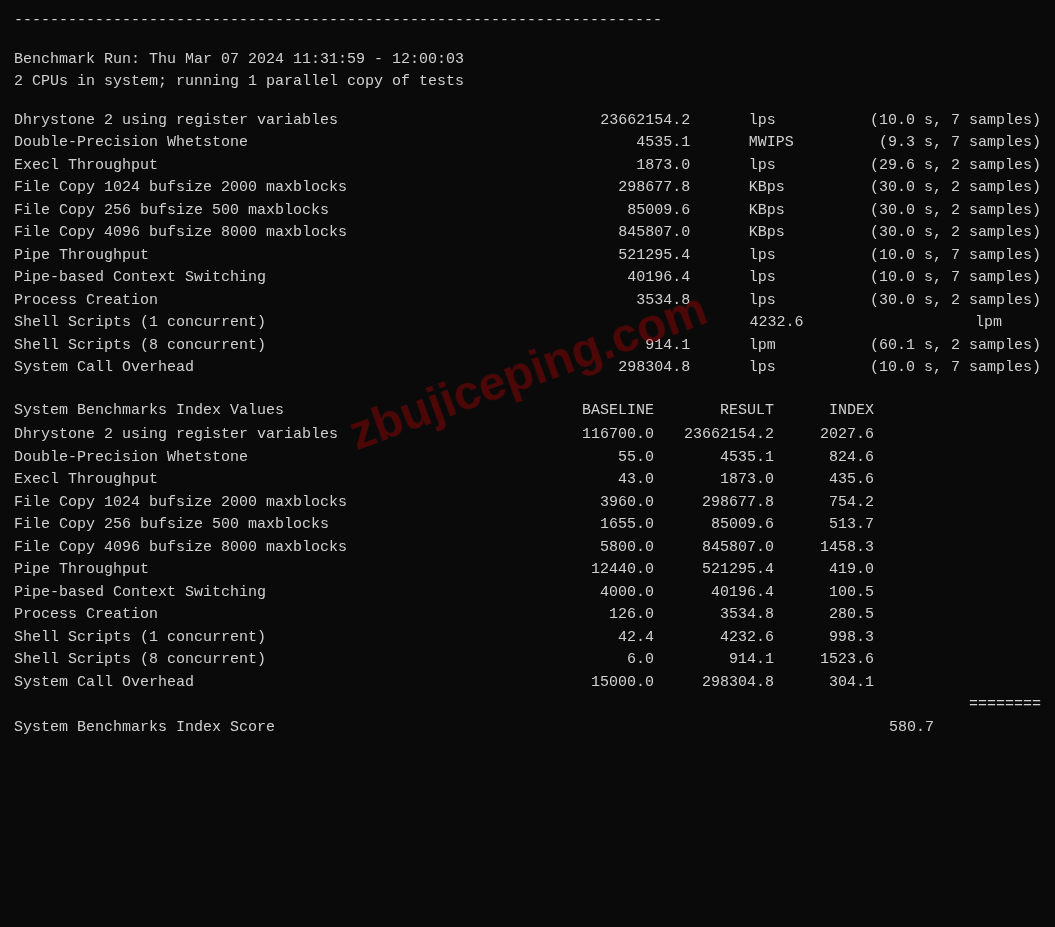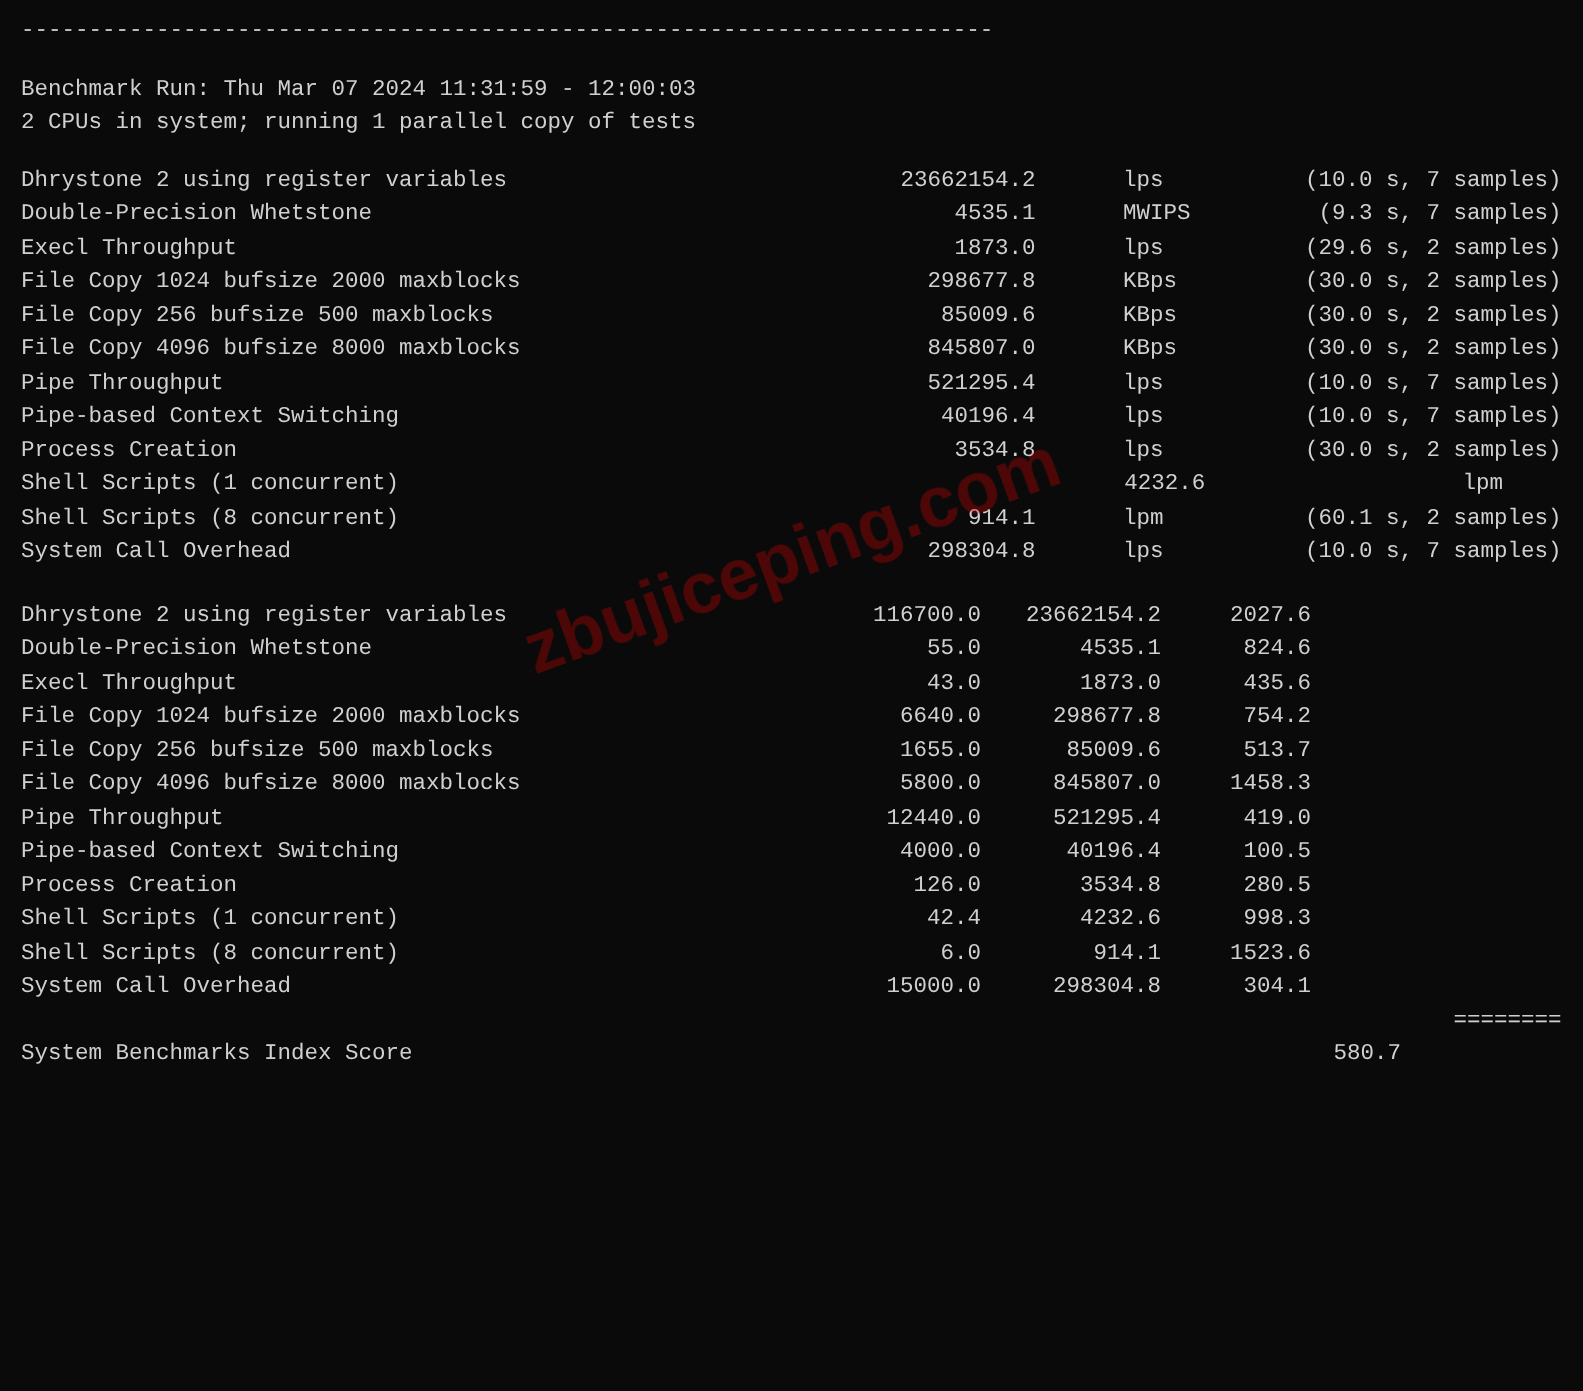--- a/index.html
+++ b/index.html
@@ -206,41 +206,47 @@
     </div>
     <div class="result-row">
       <span class="result-name">System Call Overhead</span>
       <span class="result-value">298304.8</span>
       <span class="result-unit">lps</span>
       <span class="result-meta">(10.0 s, 7 samples)</span>
     </div>
   </div>
 
 <div class="index-section">
+<div class="index-header">
+    <span class="col-name">System Benchmarks Index Values</span>
+    <span class="col-baseline">BASELINE</span>
+    <span class="col-result">RESULT</span>
+    <span class="col-index">INDEX</span>
+  </div>
     <div class="index-row">
       <span class="col-name">Dhrystone 2 using register variables</span>
       <span class="col-baseline">116700.0</span>
       <span class="col-result">23662154.2</span>
       <span class="col-index">2027.6</span>
     </div>
     <div class="index-row">
       <span class="col-name">Double-Precision Whetstone</span>
       <span class="col-baseline">55.0</span>
       <span class="col-result">4535.1</span>
       <span class="col-index">824.6</span>
     </div>
     <div class="index-row">
       <span class="col-name">Execl Throughput</span>
       <span class="col-baseline">43.0</span>
       <span class="col-result">1873.0</span>
       <span class="col-index">435.6</span>
     </div>
     <div class="index-row">
       <span class="col-name">File Copy 1024 bufsize 2000 maxblocks</span>
-      <span class="col-baseline">6640.0</span>
+      <span class="col-baseline">3960.0</span>
       <span class="col-result">298677.8</span>
       <span class="col-index">754.2</span>
     </div>
     <div class="index-row">
       <span class="col-name">File Copy 256 bufsize 500 maxblocks</span>
       <span class="col-baseline">1655.0</span>
       <span class="col-result">85009.6</span>
       <span class="col-index">513.7</span>
     </div>
     <div class="index-row">

